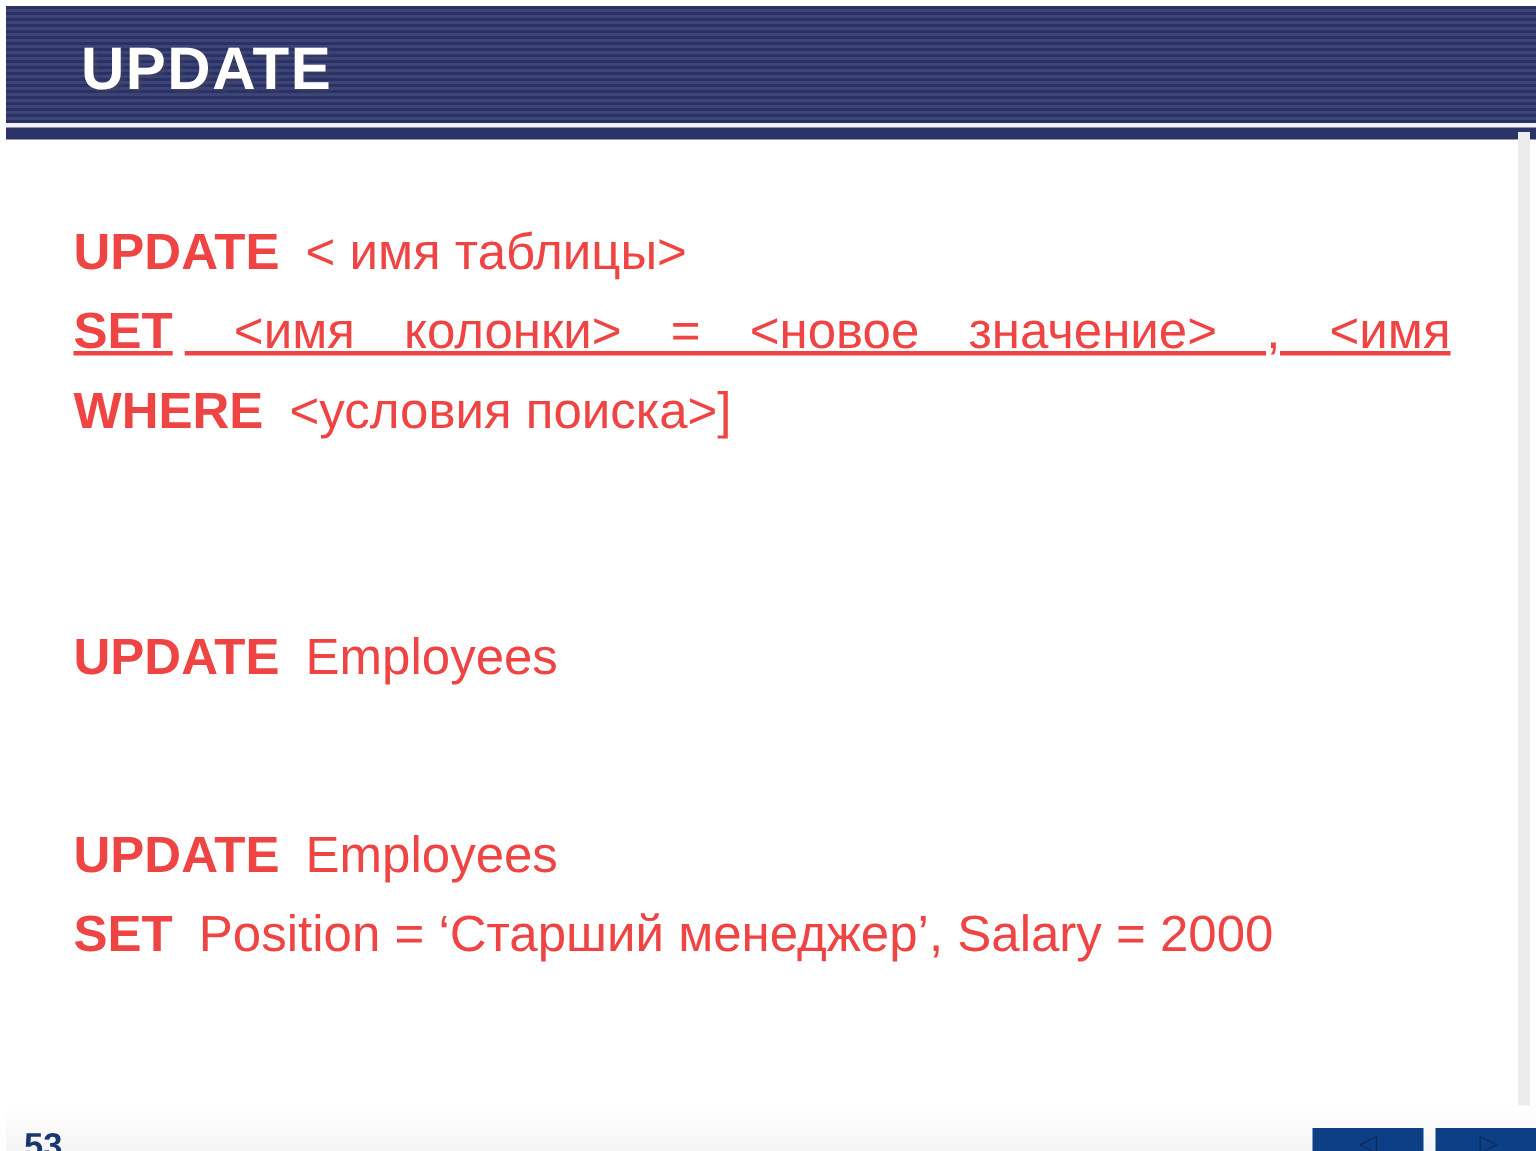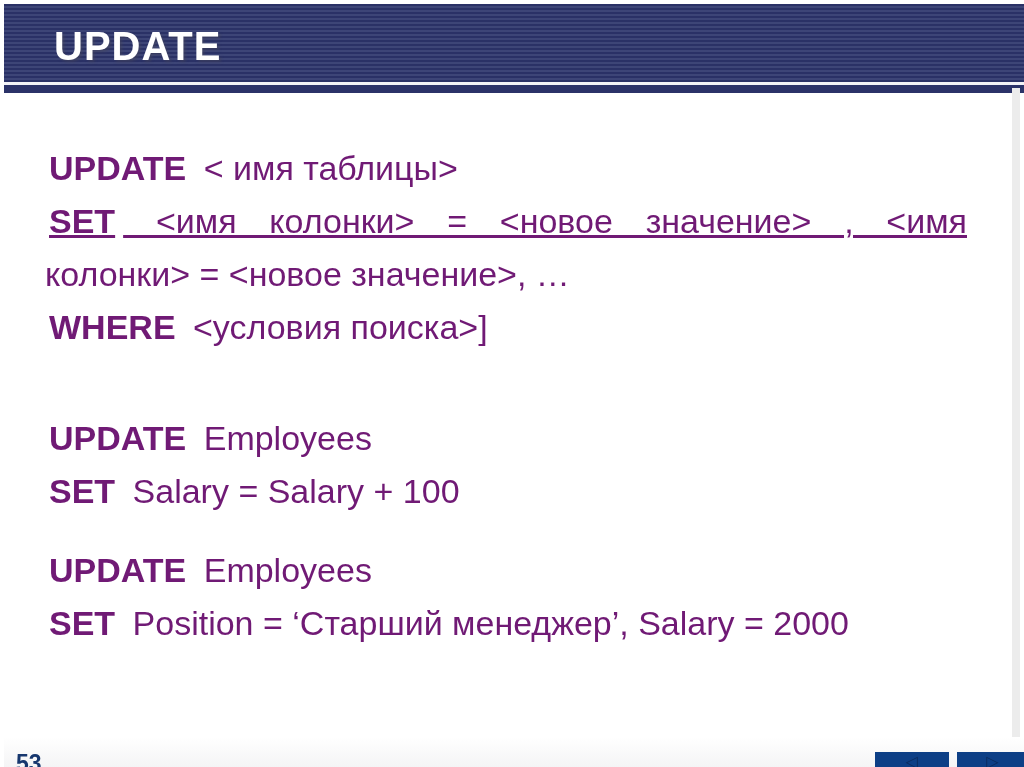--- a/index.html
+++ b/index.html
@@ -49,21 +49,21 @@
     position: absolute;
     top: 81px; left: 0; right: 0;
     height: 2px;
     background: #2b3268;
   }
   
   .textblock {
     position: absolute;
     left: 33px;
     width: 942px;
-    color: #701a75;
+    color: #ef4444;
     font-size: 34px;
     line-height: 45px;
   }
   .kw { font-weight: bold; }
   .justify-line {
     text-align: justify;
     text-align-last: justify;
     text-decoration: underline;
   }
   #syntax-block   { top: 134px; }
@@ -121,27 +121,25 @@
 
   <div class="header">
     <div class="header-title">UPDATE</div>
   </div>
   <div class="header-sep-white"></div>
   <div class="header-sep-navy"></div>
 
   <div class="textblock" id="syntax-block">
     <div><span class="kw">UPDATE</span><span> &lt; имя таблицы&gt;</span></div>
     <div class="justify-line"><span class="kw">SET</span><span> &lt;имя колонки&gt; = &lt;новое значение&gt; , &lt;имя</span></div>
-    <div>колонки&gt; = &lt;новое значение&gt;, …</div>
     <div><span class="kw">WHERE</span><span> &lt;условия поиска&gt;]</span></div>
   </div>
 
   <div class="textblock" id="example1-block">
     <div><span class="kw">UPDATE</span><span> Employees</span></div>
-    <div><span class="kw">SET</span><span> Salary = Salary + 100</span></div>
   </div>
 
   <div class="textblock" id="example2-block">
     <div><span class="kw">UPDATE</span><span> Employees</span></div>
     <div><span class="kw">SET</span><span> Position = ‘Старший менеджер’, Salary = 2000</span></div>
   </div>
 
   <div class="edge-line"></div>
 
   <div class="footer-strip"></div>

